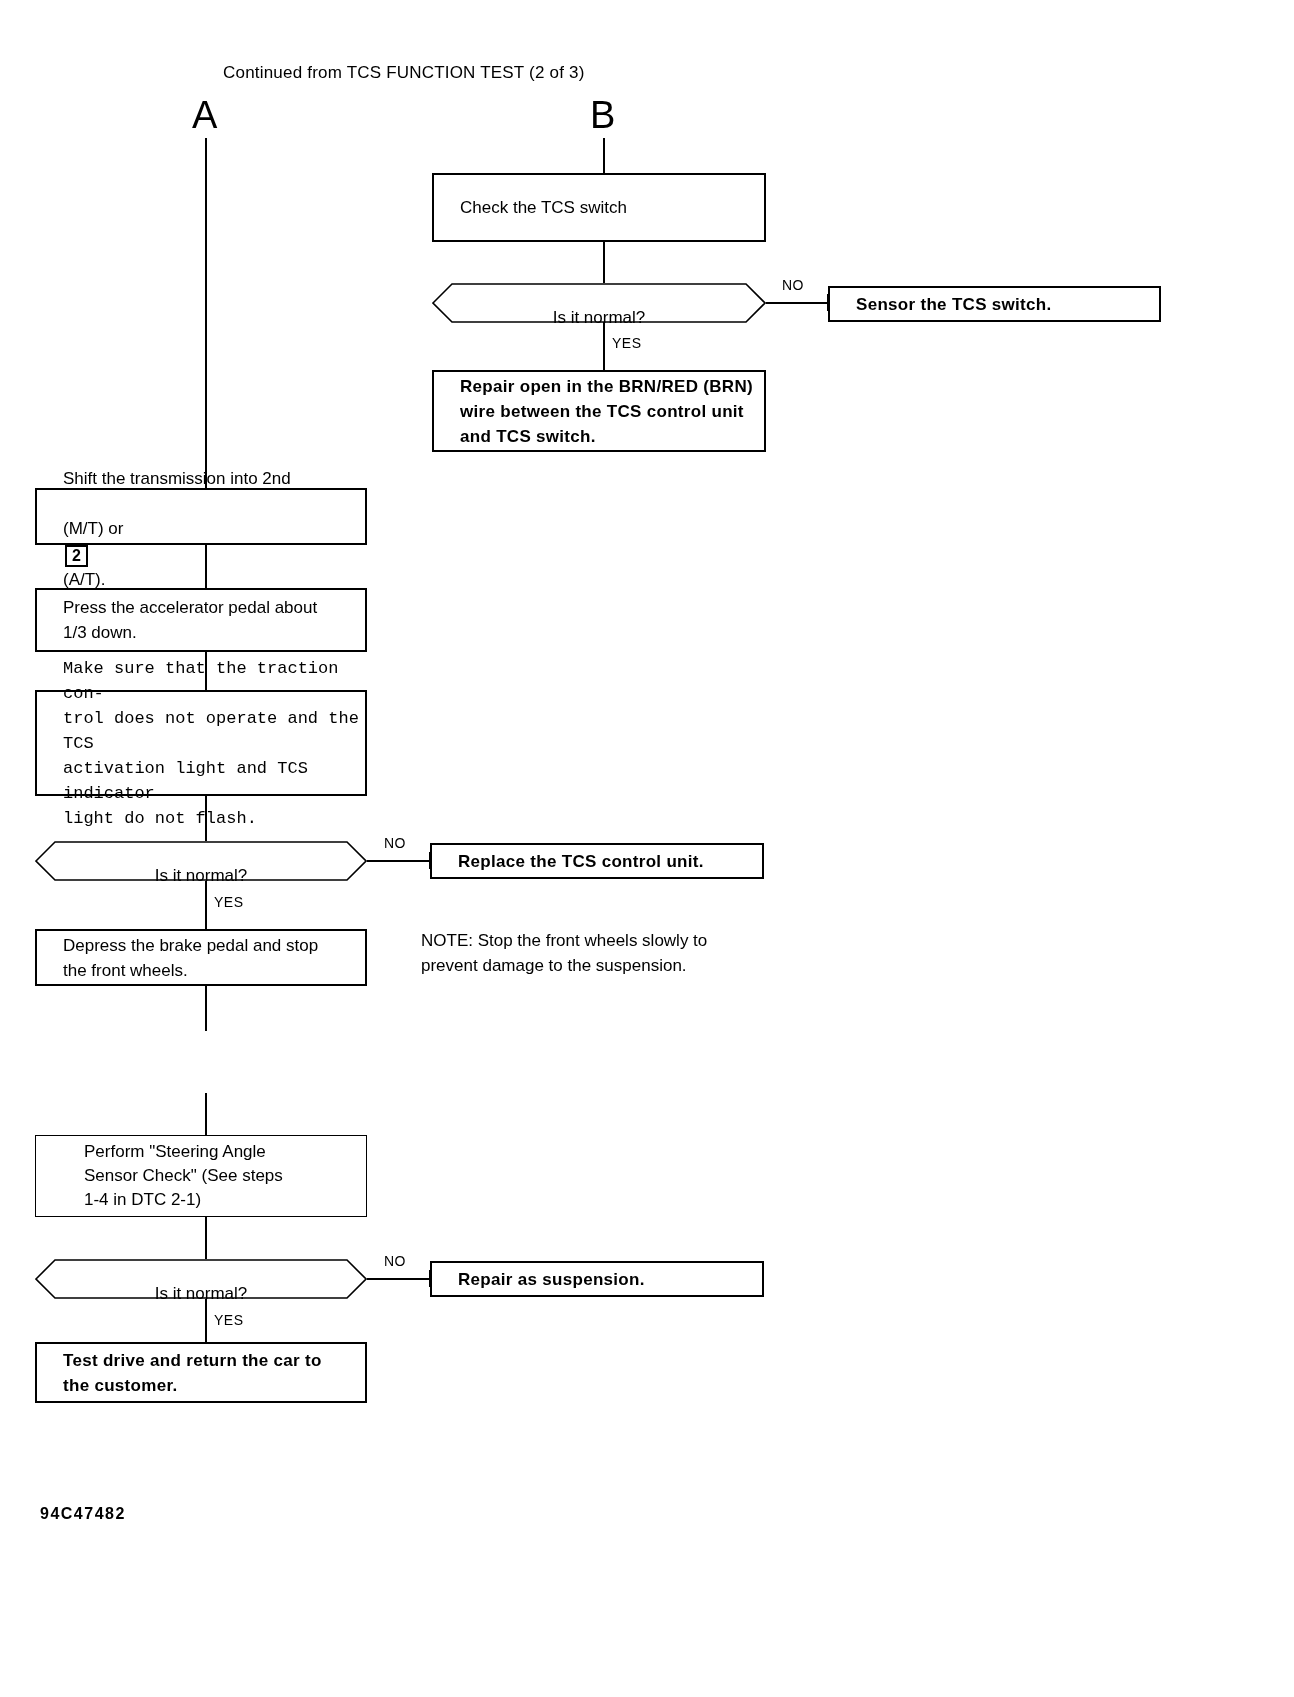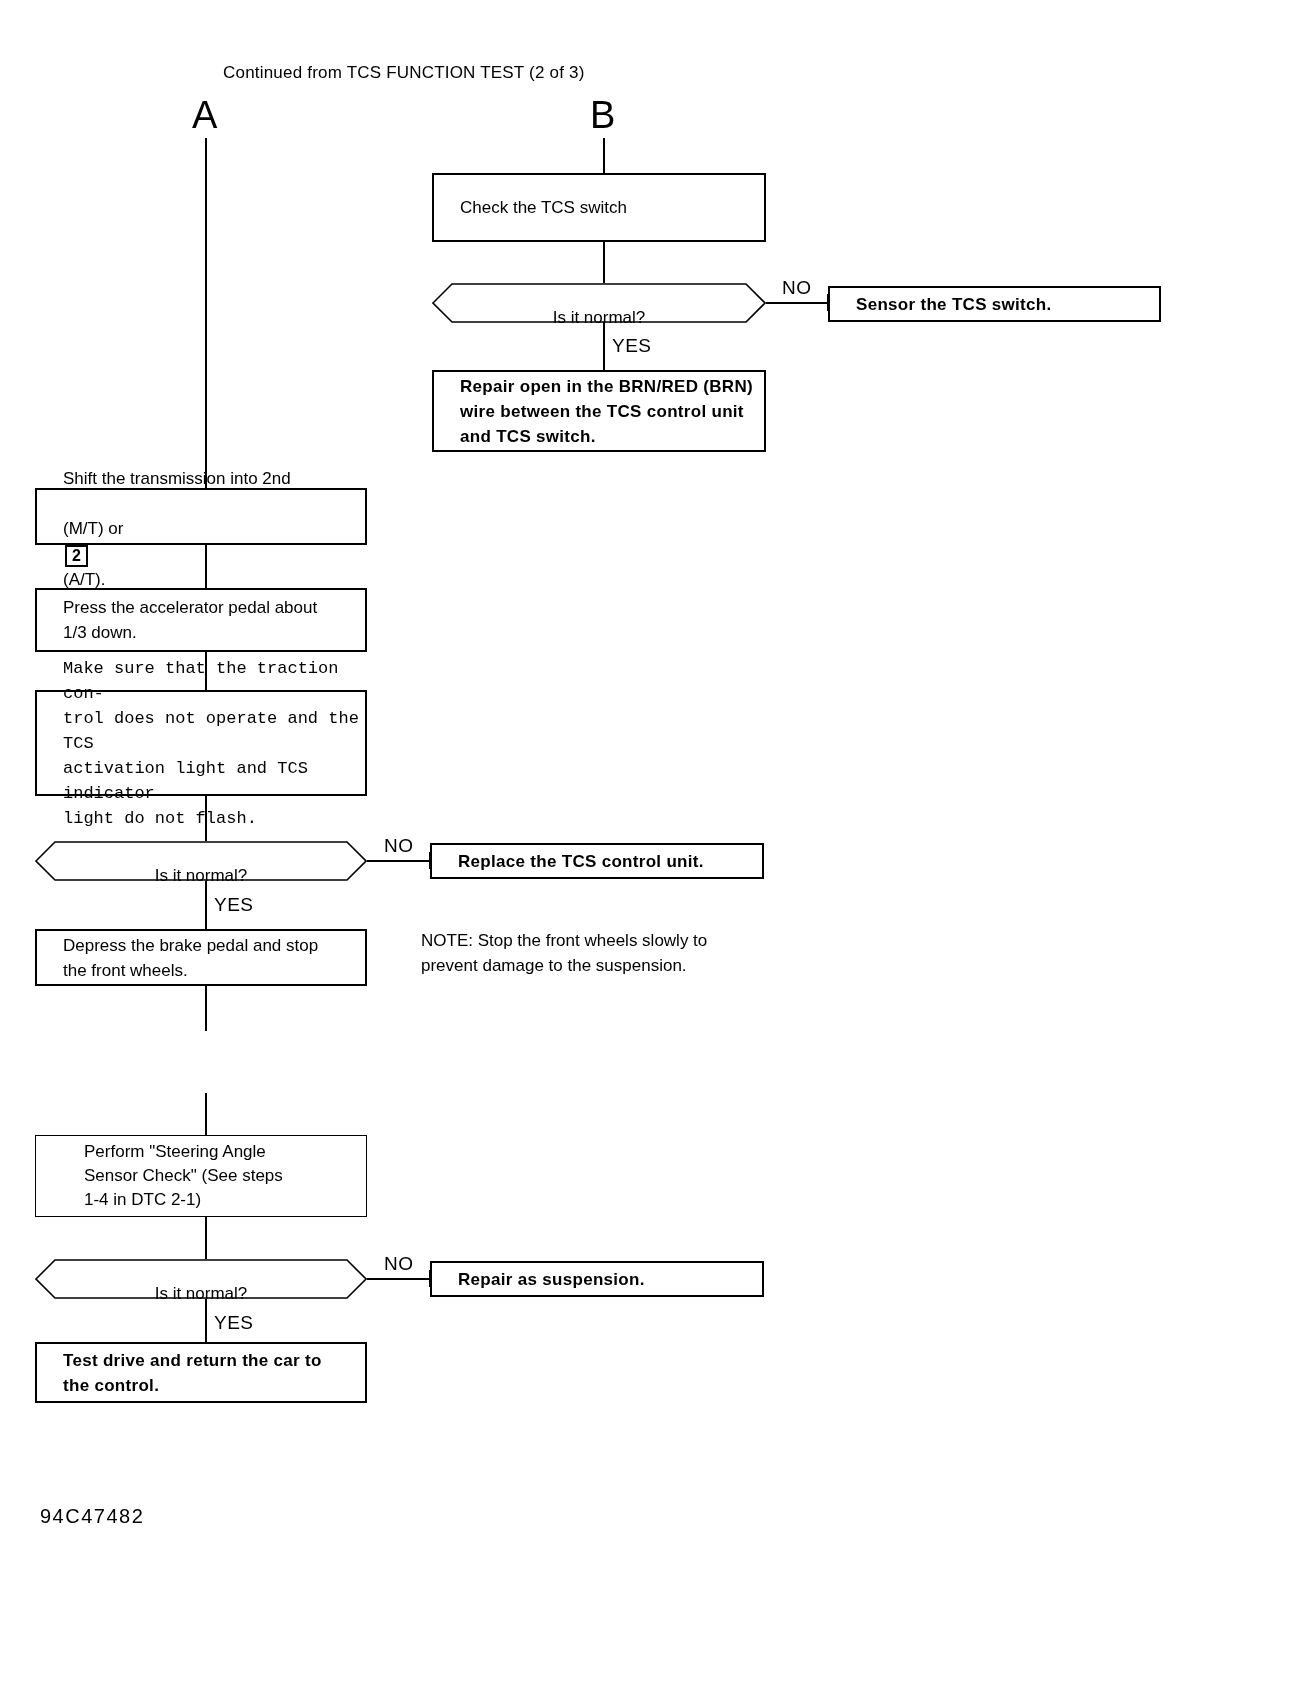--- a/index.html
+++ b/index.html
@@ -26,26 +26,27 @@
     letter-spacing: 0.2px;
     white-space: nowrap;
   }
   .conn-letter {
     font-size: 38px;
     line-height: 38px;
     font-weight: 400;
     letter-spacing: 0px;
   }
   .yn-label {
-    font-size: 19px;
+    font-size: 14px;
     letter-spacing: 0.5px;
   }
   .footer-code {
-    font-size: 20px;
+    font-size: 16px;
     letter-spacing: 1.5px;
+    font-weight: bold;
   }
   .note-text {
     font-size: 17px;
     line-height: 25px;
     white-space: pre-line;
   }
 
   
   .box {
     box-sizing: border-box;
@@ -233,18 +234,18 @@
 
   <div class="box bold abs" style="left:430px; top:1261px; width:334px; height:36px;">
     <div class="txt">Repair as suspension.</div>
   </div>
 
   <div class="vline" style="left:205px; top:1299px; height:43px;"></div>
   <div class="abs yn-label" style="left:214px; top:1312px;">YES</div>
 
   <div class="box bold abs" style="left:35px; top:1342px; width:332px; height:61px;">
     <div class="txt">Test drive and return the car to
-the control.</div>
+the customer.</div>
   </div>
 
   <div class="abs footer-code" style="left:40px; top:1505px;">94C47482</div>
 
 </div>
 
 </body></html>

